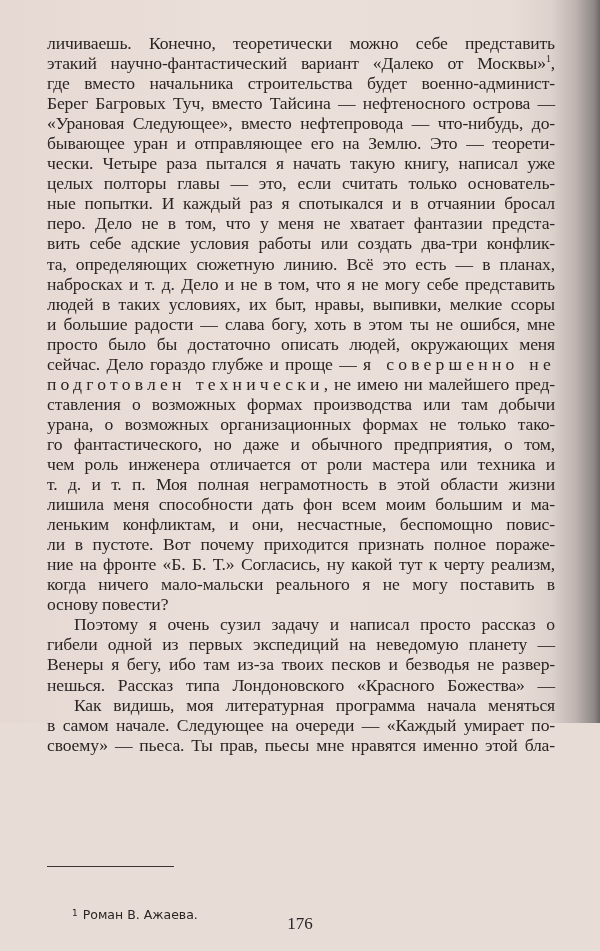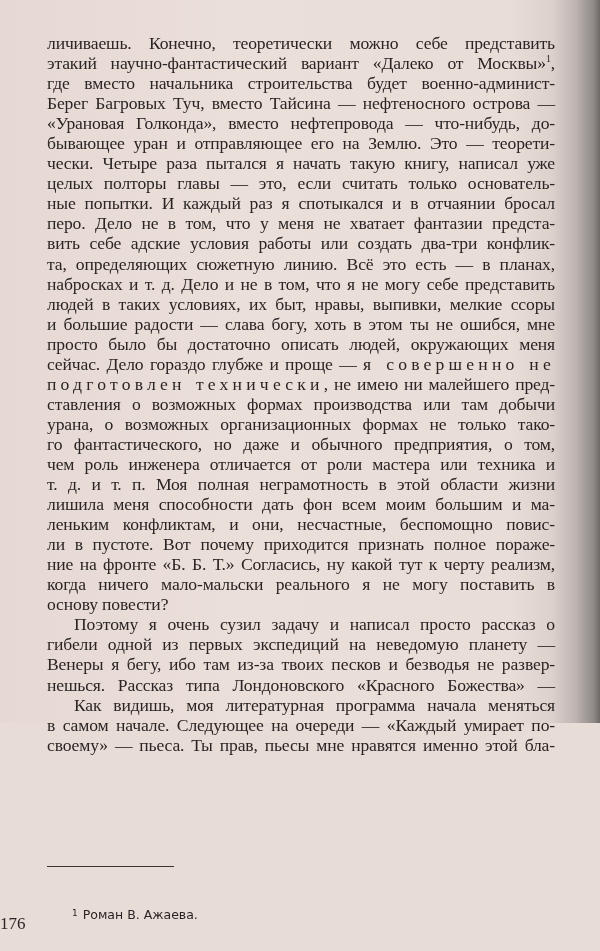--- a/index.html
+++ b/index.html
@@ -32,34 +32,34 @@
     position: absolute; left: 47px; top: 866px; width: 127px; height: 1px;
     background: #3a3433;
   }
   .footnote {
     position: absolute; left: 72px; top: 907px;
     font-family: "DejaVu Sans", "Liberation Sans", sans-serif;
     font-size: 12.5px; color: #2a2524;
   }
   .footnote .mark { font-size: 9px; vertical-align: 3px; margin-right: 5px; }
   .page-number {
-    position: absolute; left: 0; width: 600px; top: 914px; 
+    position: absolute; left: 0; width: 600px; top: 914px; text-align: center;
     font-size: 17px; color: #2a2524;
   }
 </style>
 </head>
 <body>
 
 <div class="page">
   <div class="text" id="body-text">
       <span class="line">личиваешь. Конечно, теоретически можно себе представить</span>
       <span class="line">этакий научно-фантастический вариант «Далеко от Москвы»<sup class="fn">1</sup>,</span>
       <span class="line">где вместо начальника строительства будет военно-админист-</span>
       <span class="line">Берег Багровых Туч, вместо Тайсина — нефтеносного острова —</span>
-      <span class="line">«Урановая Голконда», вместо нефтепровода — что-нибудь, до-</span>
+      <span class="line">«Урановая Следующее», вместо нефтепровода — что-нибудь, до-</span>
       <span class="line">бывающее уран и отправляющее его на Землю. Это — теорети-</span>
       <span class="line">чески. Четыре раза пытался я начать такую книгу, написал уже</span>
       <span class="line">целых полторы главы — это, если считать только основатель-</span>
       <span class="line">ные попытки. И каждый раз я спотыкался и в отчаянии бросал</span>
       <span class="line">перо. Дело не в том, что у меня не хватает фантазии предста-</span>
       <span class="line">вить себе адские условия работы или создать два-три конфлик-</span>
       <span class="line">та, определяющих сюжетную линию. Всё это есть — в планах,</span>
       <span class="line">набросках и т. д. Дело и не в том, что я не могу себе представить</span>
       <span class="line">людей в таких условиях, их быт, нравы, выпивки, мелкие ссоры</span>
       <span class="line">и большие радости — слава богу, хоть в этом ты не ошибся, мне</span>

